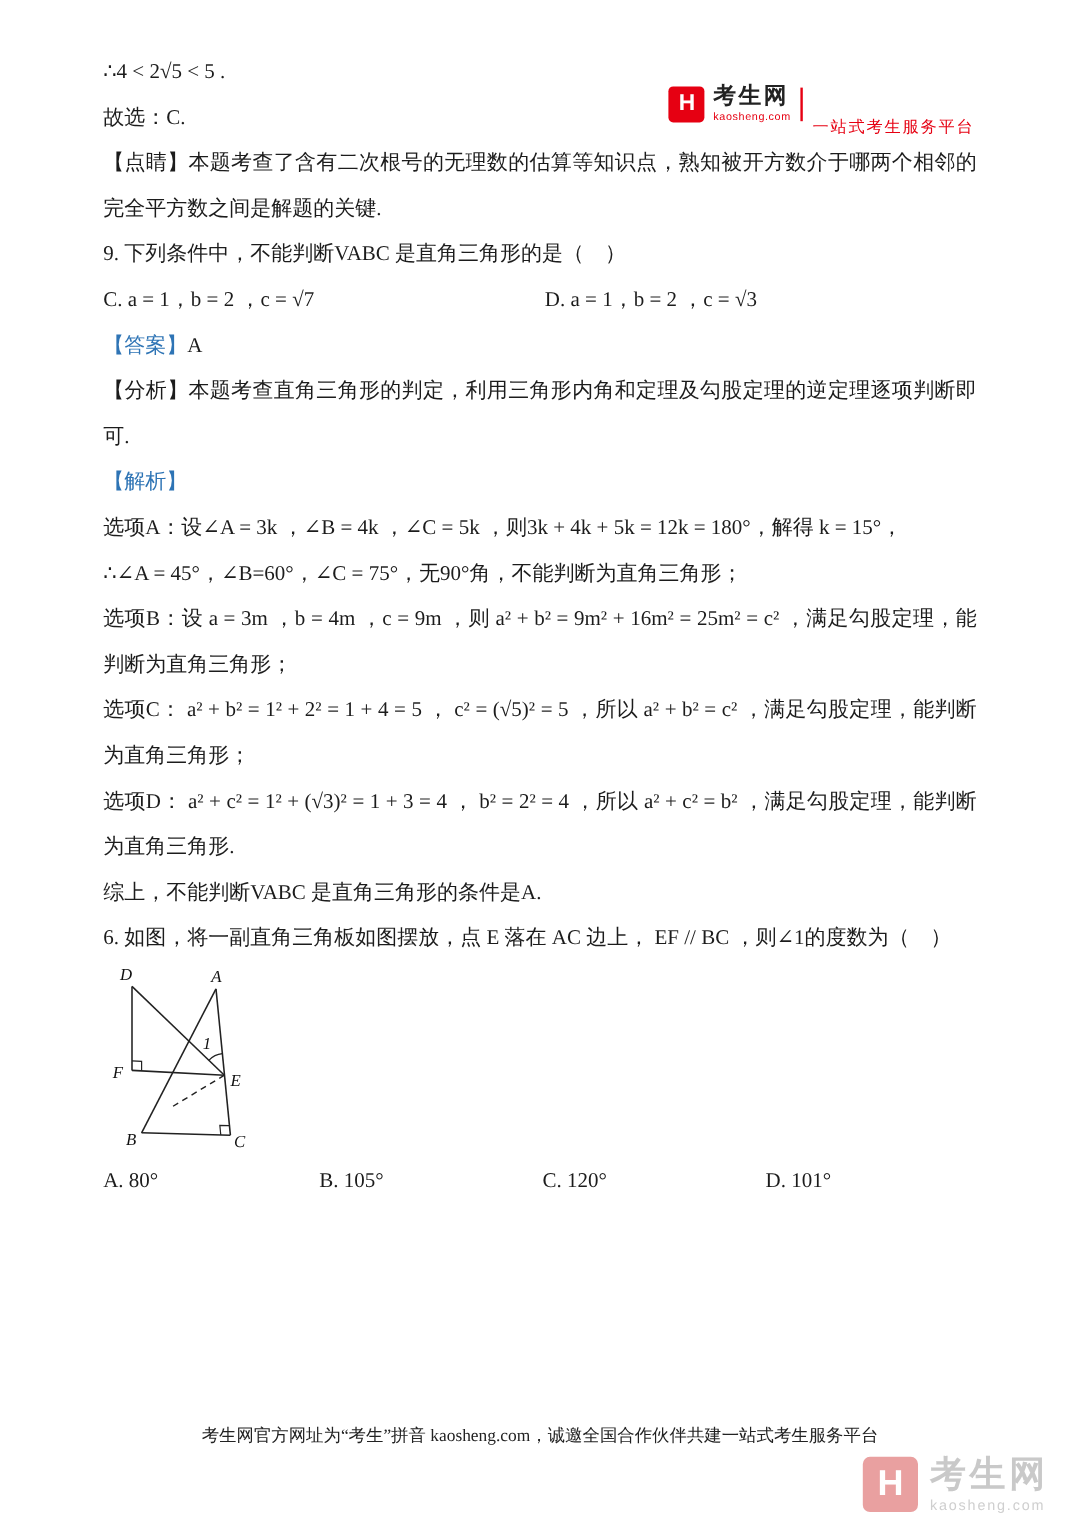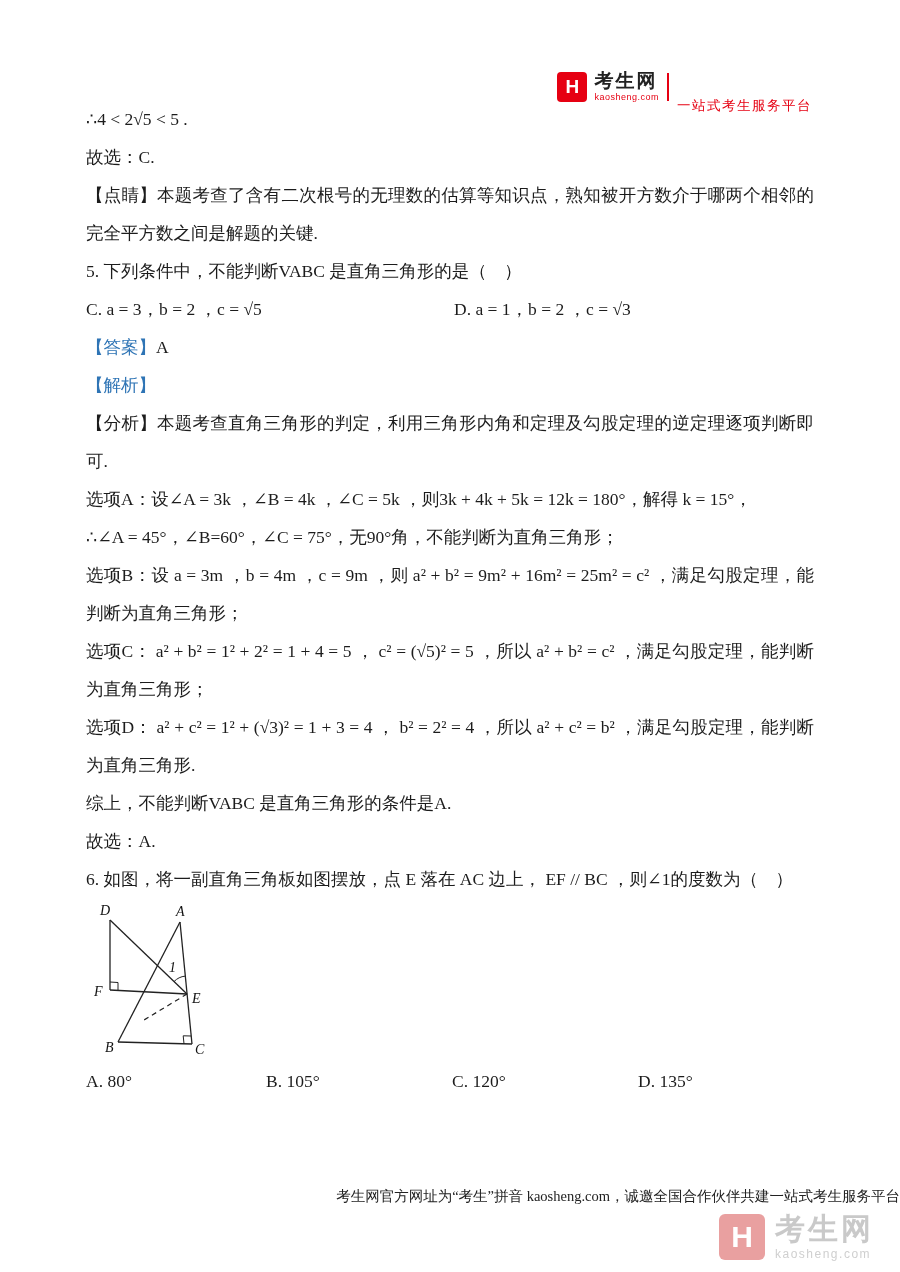--- a/index.html
+++ b/index.html
@@ -8,21 +8,21 @@
     width: 900px; height: 1272px;
     background: #ffffff;
     position: relative;
     overflow: hidden;
     font-family: "Liberation Serif", "DejaVu Serif", serif;
     color: #1c1c1c;
   }
   .page {
     position: absolute;
     top: 0; left: 0; right: 0; bottom: 0;
-    padding: 100px 86px 0 86px;
+    padding: 40px 86px 0 86px;
   }
   .para {
     font-size: 17.5px;
     line-height: 38px;
     margin: 0;
     text-align: justify;
     white-space: pre-wrap;
   }
   .blue { color: #2e74b5; }
   .opt-row-2 {
@@ -61,21 +61,21 @@
   
   .figure-wrap { margin: 4px 0 2px 2px; height: 158px; }
   .fig-label { font-style: italic; font-size: 14px; fill: #111; font-family: "Liberation Serif", serif; }
   .fig-line { stroke: #222; stroke-width: 1.3; fill: none; }
   .fig-dash { stroke: #222; stroke-width: 1.2; fill: none; stroke-dasharray: 5 4; }
   .fig-mark { stroke: #222; stroke-width: 1; fill: none; }
   
   .footer {
     position: absolute;
     bottom: 66px; left: 0; right: 0;
-    text-align: right;
+    text-align: center;
     font-size: 14.5px;
     color: #222;
   }
   
   .watermark {
     position: absolute;
     right: 26px; bottom: 12px;
     display: flex; align-items: center;
     font-family: "Liberation Sans", "DejaVu Sans", sans-serif;
   }
@@ -103,36 +103,35 @@
   <div class="brand-divider"></div>
   <span class="brand-tagline">一站式考生服务平台</span>
 </div>
 
 <div class="page">
 
   <p class="para">∴4 &lt; 2√5 &lt; 5 .</p>
   <p class="para">故选：C.</p>
   <p class="para">【点睛】本题考查了含有二次根号的无理数的估算等知识点，熟知被开方数介于哪两个相邻的完全平方数之间是解题的关键.</p>
 
-  <p class="para">5. 下列条件中，不能判断VABC 是直角三角形的是（　）</p>
+  <p class="para">9. 下列条件中，不能判断VABC 是直角三角形的是（　）</p>
   <div class="opt-row-2">
-    <span>C.  a = 3，b = 2 ，c = √5</span>
+    <span>C.  a = 1，b = 2 ，c = √7</span>
     <span>D.  a = 1，b = 2 ，c = √3</span>
   </div>
 
   <p class="para"><span class="blue">【答案】</span><span>A</span></p>
+  <p class="para">【分析】本题考查直角三角形的判定，利用三角形内角和定理及勾股定理的逆定理逐项判断即可.</p>
   <p class="para blue">【解析】</p>
-  <p class="para">【分析】本题考查直角三角形的判定，利用三角形内角和定理及勾股定理的逆定理逐项判断即可.</p>
   <p class="para">选项A：设∠A = 3k ，∠B = 4k ，∠C = 5k ，则3k + 4k + 5k = 12k = 180°，解得 k = 15°，</p>
   <p class="para">∴∠A = 45°，∠B=60°，∠C = 75°，无90°角，不能判断为直角三角形；</p>
   <p class="para">选项B：设 a = 3m ，b = 4m ，c = 9m ，则 a² + b² = 9m² + 16m² = 25m² = c² ，满足勾股定理，能判断为直角三角形；</p>
   <p class="para">选项C： a² + b² = 1² + 2² = 1 + 4 = 5 ， c² = (√5)² = 5 ，所以 a² + b² = c² ，满足勾股定理，能判断为直角三角形；</p>
   <p class="para">选项D： a² + c² = 1² + (√3)² = 1 + 3 = 4 ， b² = 2² = 4 ，所以 a² + c² = b² ，满足勾股定理，能判断为直角三角形.</p>
   <p class="para">综上，不能判断VABC 是直角三角形的条件是A.</p>
-  <p class="para">故选：A.</p>
 
   <p class="para">6. 如图，将一副直角三角板如图摆放，点 E 落在 AC 边上， EF // BC ，则∠1的度数为（　）</p>
 
   <div class="figure-wrap">
     <svg width="160" height="158" viewBox="0 0 160 158">
 
       <line class="fig-line" x1="22" y1="18" x2="22" y2="88"></line>
       <line class="fig-line" x1="22" y1="88" x2="99" y2="92"></line>
       <line class="fig-line" x1="22" y1="18" x2="99" y2="92"></line>
 
@@ -154,21 +153,21 @@
       <text class="fig-label" x="17" y="150">B</text>
       <text class="fig-label" x="107" y="152">C</text>
       <text class="fig-label" x="81" y="70" font-style="normal">1</text>
     </svg>
   </div>
 
   <div class="opt-row-4">
     <span>A.  80°</span>
     <span>B.  105°</span>
     <span>C.  120°</span>
-    <span>D.  135°</span>
+    <span>D.  101°</span>
   </div>
 
 </div>
 
 <div class="footer">考生网官方网址为“考生”拼音 kaosheng.com，诚邀全国合作伙伴共建一站式考生服务平台</div>
 
 <div class="watermark">
   <div class="wm-icon">H</div>
   <div class="wm-text">
     <span class="wm-cn">考生网</span>

